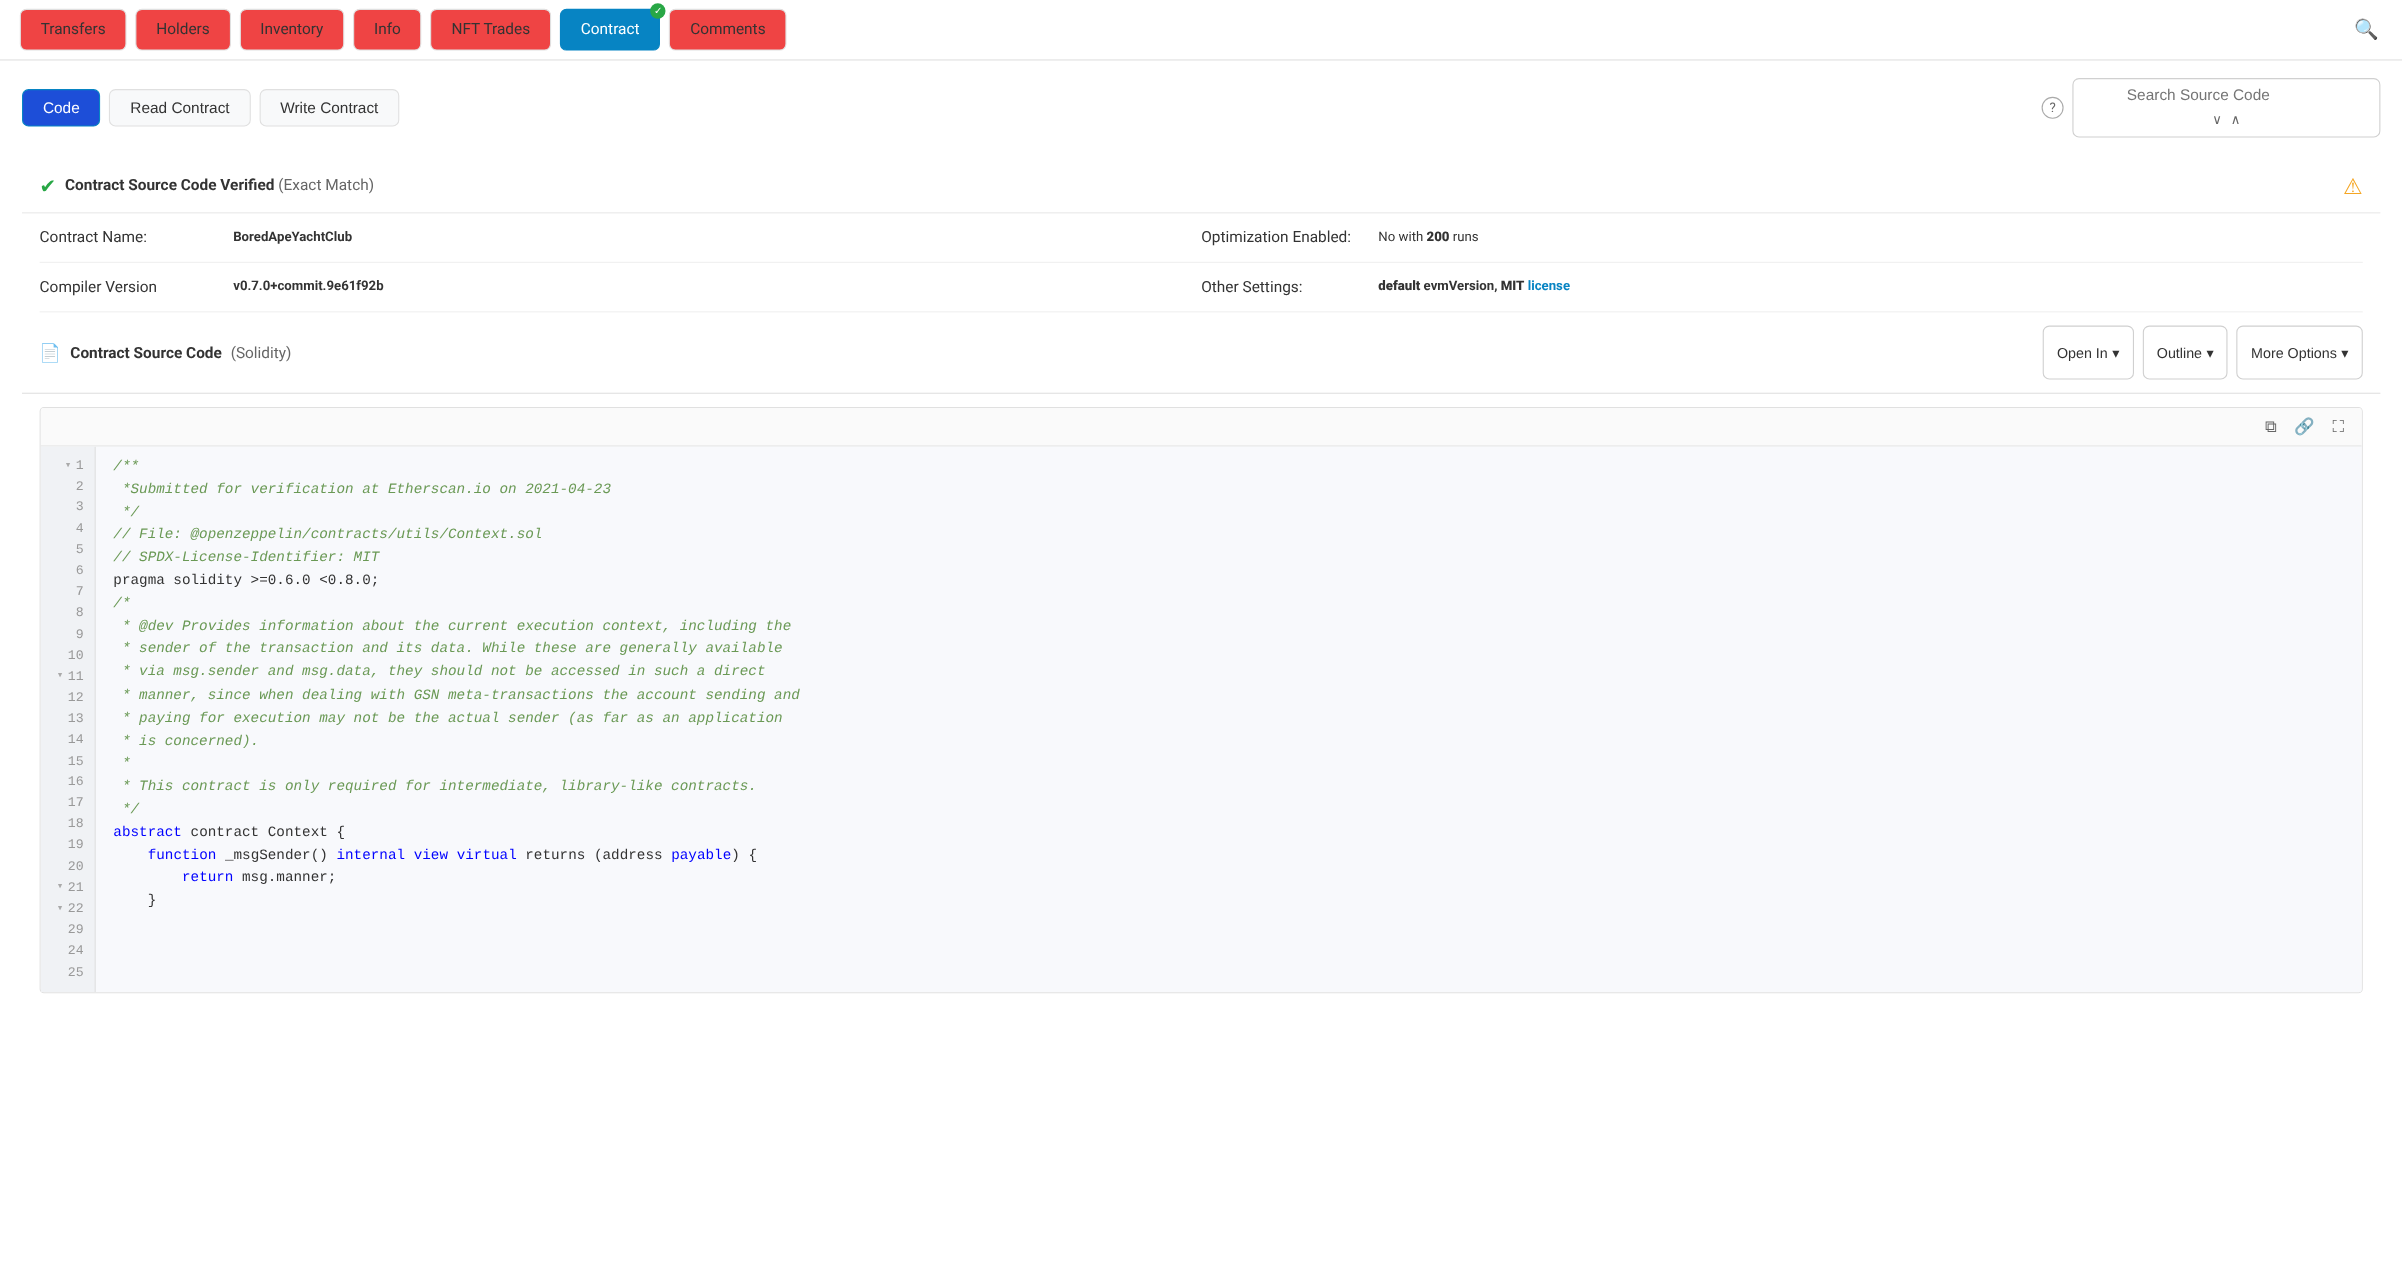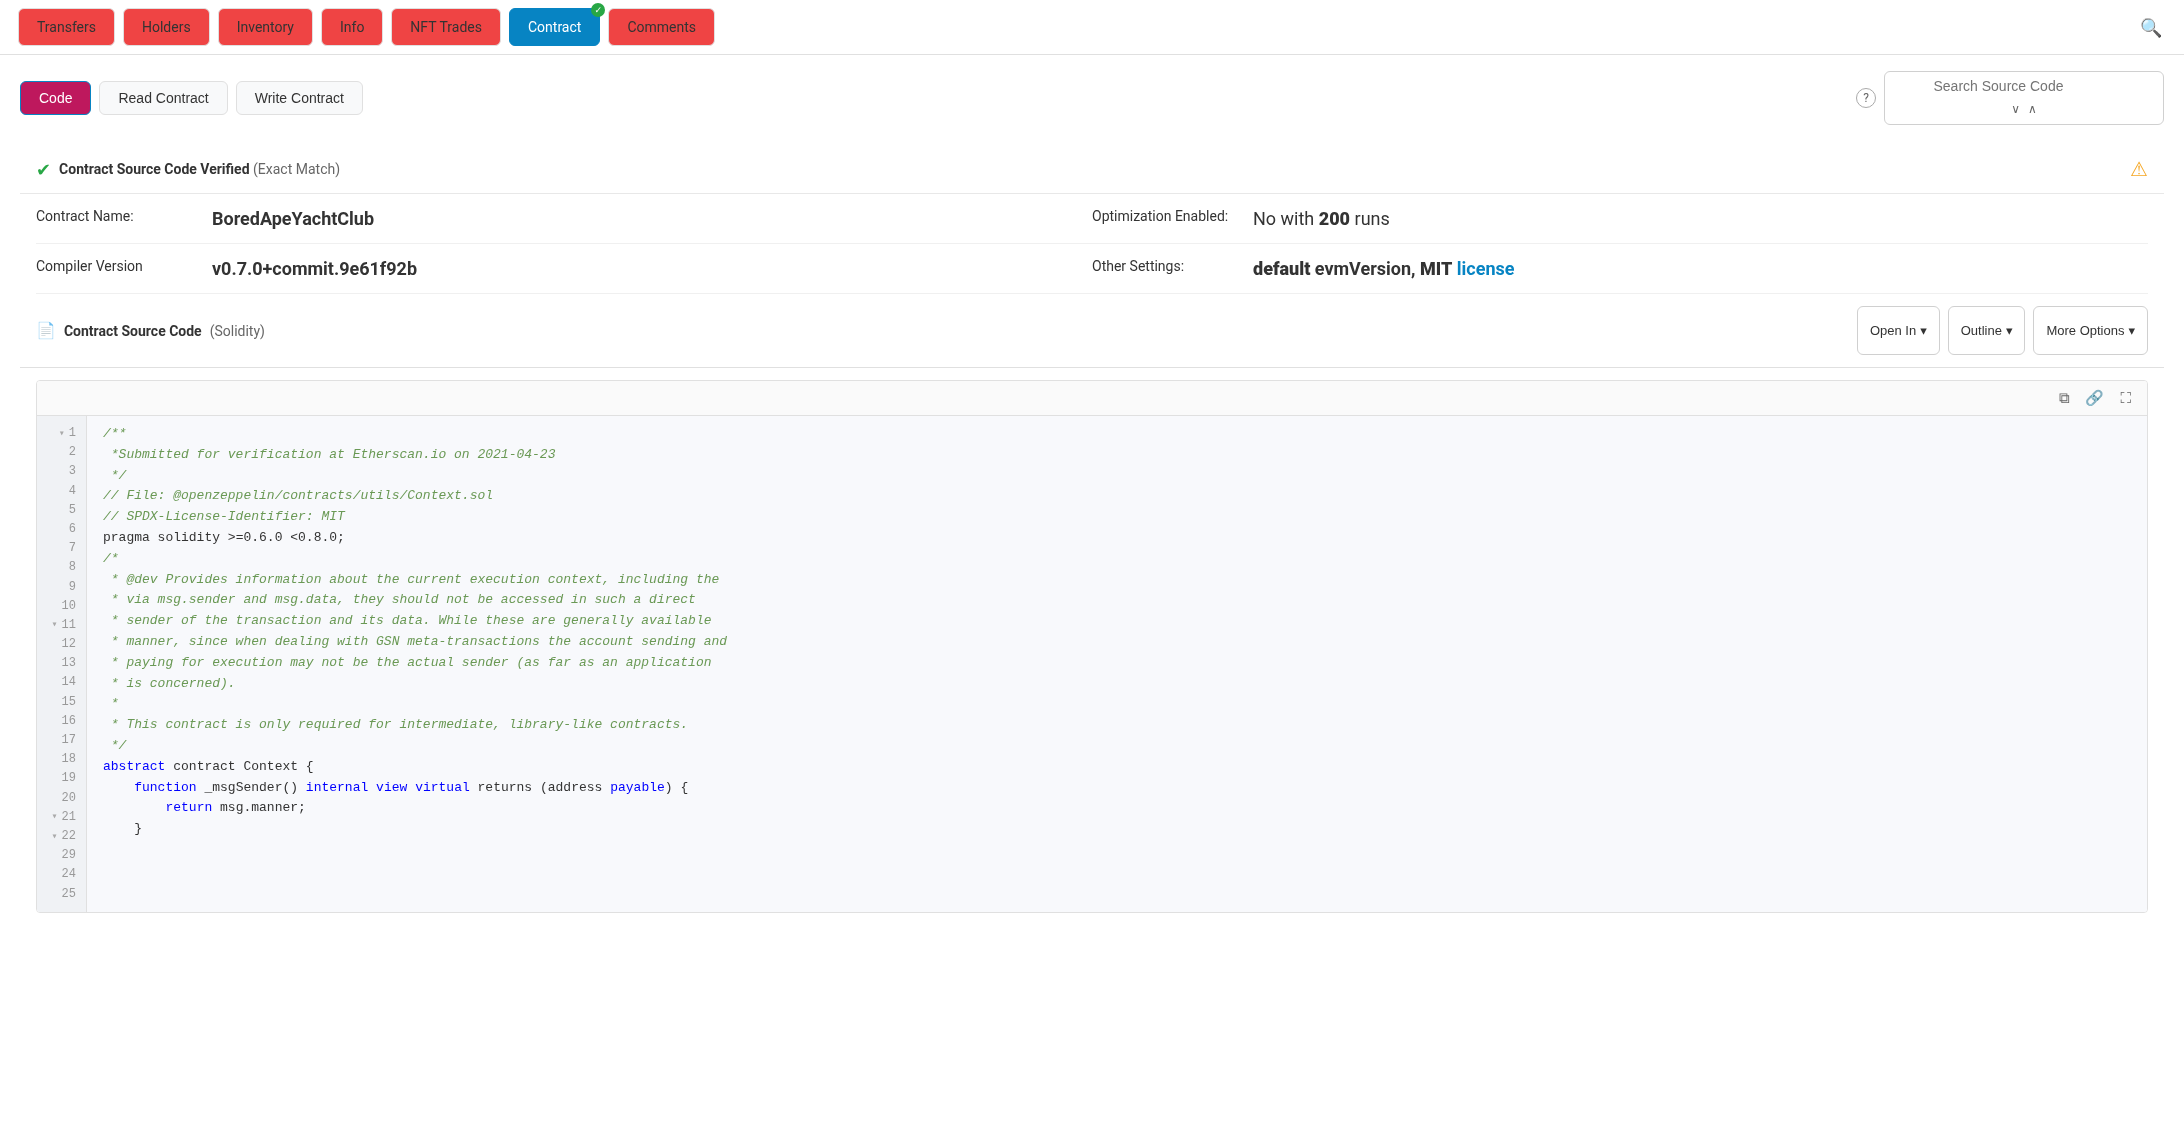--- a/index.html
+++ b/index.html
@@ -76,21 +76,21 @@
     .sub-tab {
       padding: 8px 18px;
       border: 1px solid #e0e0e0;
       border-radius: 6px;
       cursor: pointer;
       background: #f8f9fa;
       color: #333;
       font-size: 14px;
     }
     .sub-tab.active {
-      background: #be185d;
+      background: #1d4ed8;
       color: #fff;
       border-color: #0784c3;
     }
 
     
     .search-source-wrapper {
       margin-left: auto;
       display: flex;
       align-items: center;
       gap: 8px;
@@ -180,21 +180,21 @@
       display: flex;
       gap: 1px;
     }
     .info-label {
       color: #333;
       min-width: 160px;
       font-size: 14px;
     }
     .info-value {
       font-weight: 700;
-      font-size: 18px;
+      font-size: 12px;
     }
     .info-value a { color: #0784c3; text-decoration: none; }
 
     
     .source-code-header {
       display: flex;
       align-items: center;
       padding: 12px 16px;
       border-bottom: 1px solid #e0e0e0;
       gap: 8px;
@@ -421,22 +421,22 @@
           <div class="code-line"><span class="code-comment"> */</span></div>
           <div class="code-line"></div>
           <div class="code-line"><span class="code-comment">// File: @openzeppelin/contracts/utils/Context.sol</span></div>
           <div class="code-line"></div>
           <div class="code-line"><span class="code-comment">// SPDX-License-Identifier: MIT</span></div>
           <div class="code-line"></div>
           <div class="code-line"><span class="code-plain">pragma solidity </span><span class="code-plain">&gt;=0.6.0 &lt;0.8.0;</span></div>
           <div class="code-line"></div>
           <div class="code-line"><span class="code-comment">/*</span></div>
           <div class="code-line"><span class="code-comment"> * @dev Provides information about the current execution context, including the</span></div>
+          <div class="code-line"><span class="code-comment"> * sender of the transaction and its data. While these are generally available</span></div>
           <div class="code-line"><span class="code-comment"> * via msg.sender and msg.data, they should not be accessed in such a direct</span></div>
-          <div class="code-line"><span class="code-comment"> * sender of the transaction and its data. While these are generally available</span></div>
           <div class="code-line"><span class="code-comment"> * manner, since when dealing with GSN meta-transactions the account sending and</span></div>
           <div class="code-line"><span class="code-comment"> * paying for execution may not be the actual sender (as far as an application</span></div>
           <div class="code-line"><span class="code-comment"> * is concerned).</span></div>
           <div class="code-line"><span class="code-comment"> *</span></div>
           <div class="code-line"><span class="code-comment"> * This contract is only required for intermediate, library-like contracts.</span></div>
           <div class="code-line"><span class="code-comment"> */</span></div>
           <div class="code-line"><span class="code-keyword">abstract</span><span class="code-plain"> contract Context {</span></div>
           <div class="code-line"><span class="code-plain">    </span><span class="code-keyword">function</span><span class="code-plain"> _msgSender() </span><span class="code-keyword">internal</span><span class="code-plain"> </span><span class="code-keyword">view</span><span class="code-plain"> </span><span class="code-keyword">virtual</span><span class="code-plain"> returns (address </span><span class="code-keyword">payable</span><span class="code-plain">) {</span></div>
           <div class="code-line"><span class="code-plain">        </span><span class="code-keyword">return</span><span class="code-plain"> msg.manner;</span></div>
           <div class="code-line">    }</div>

